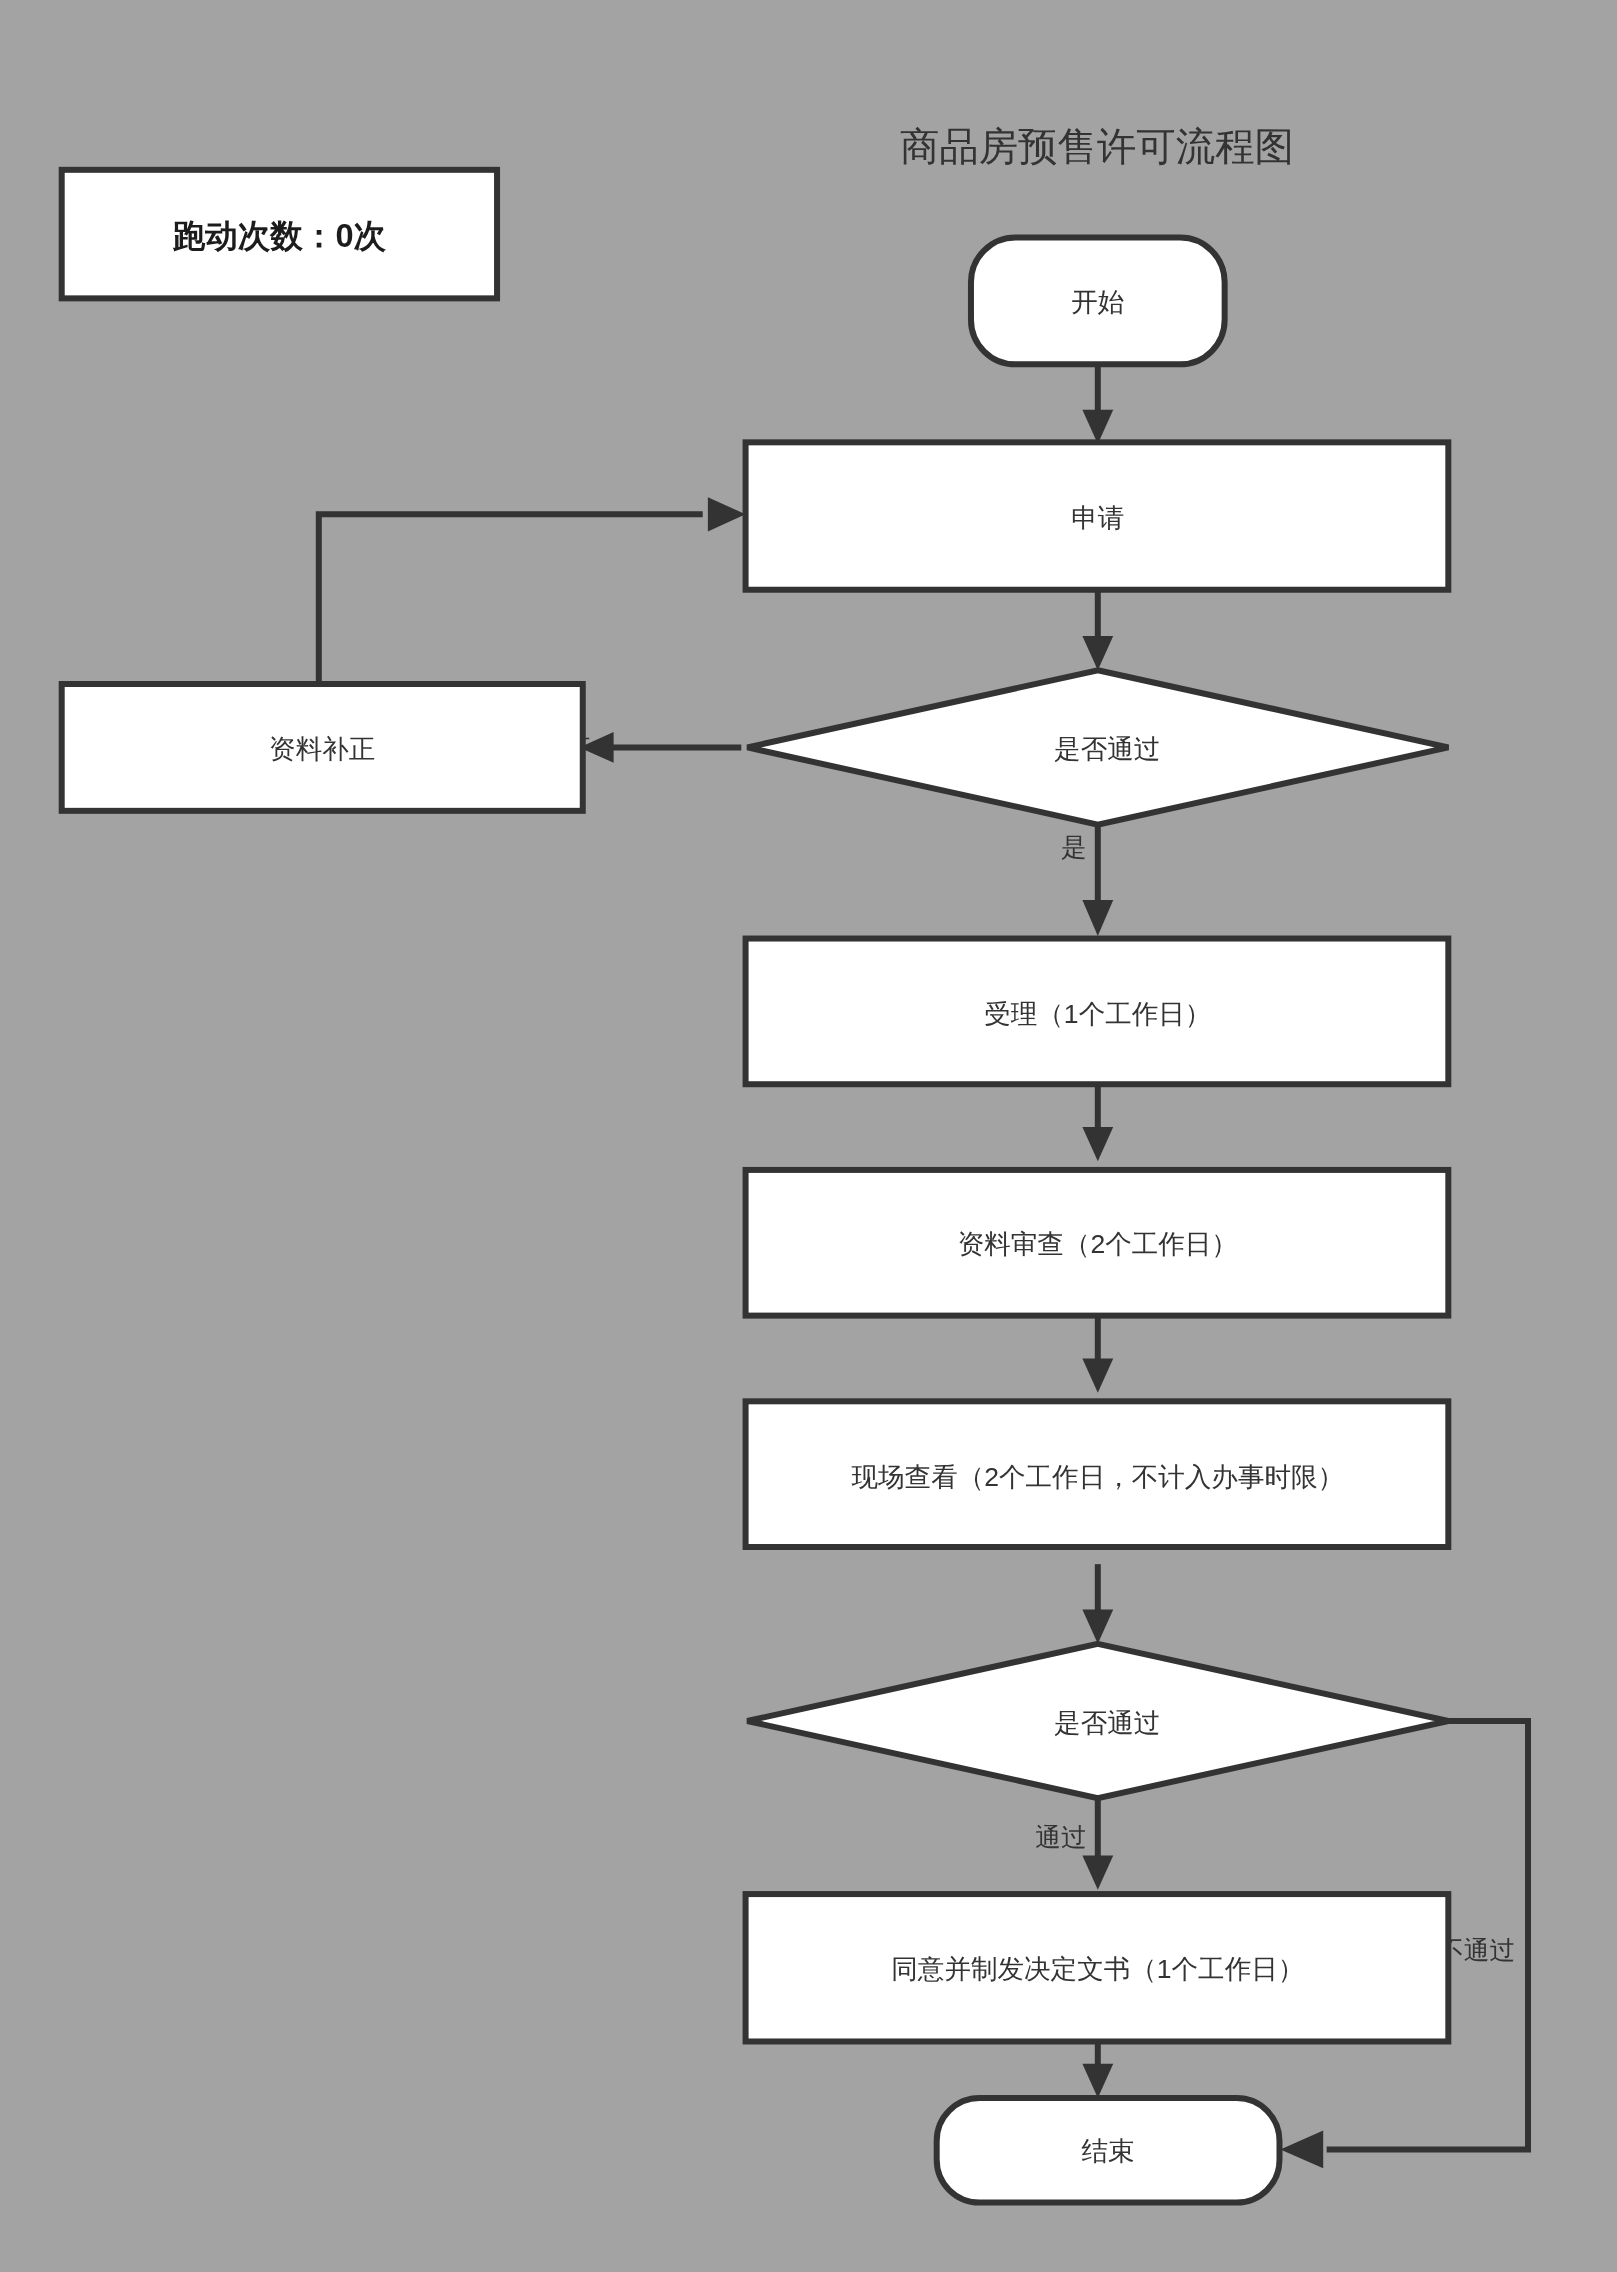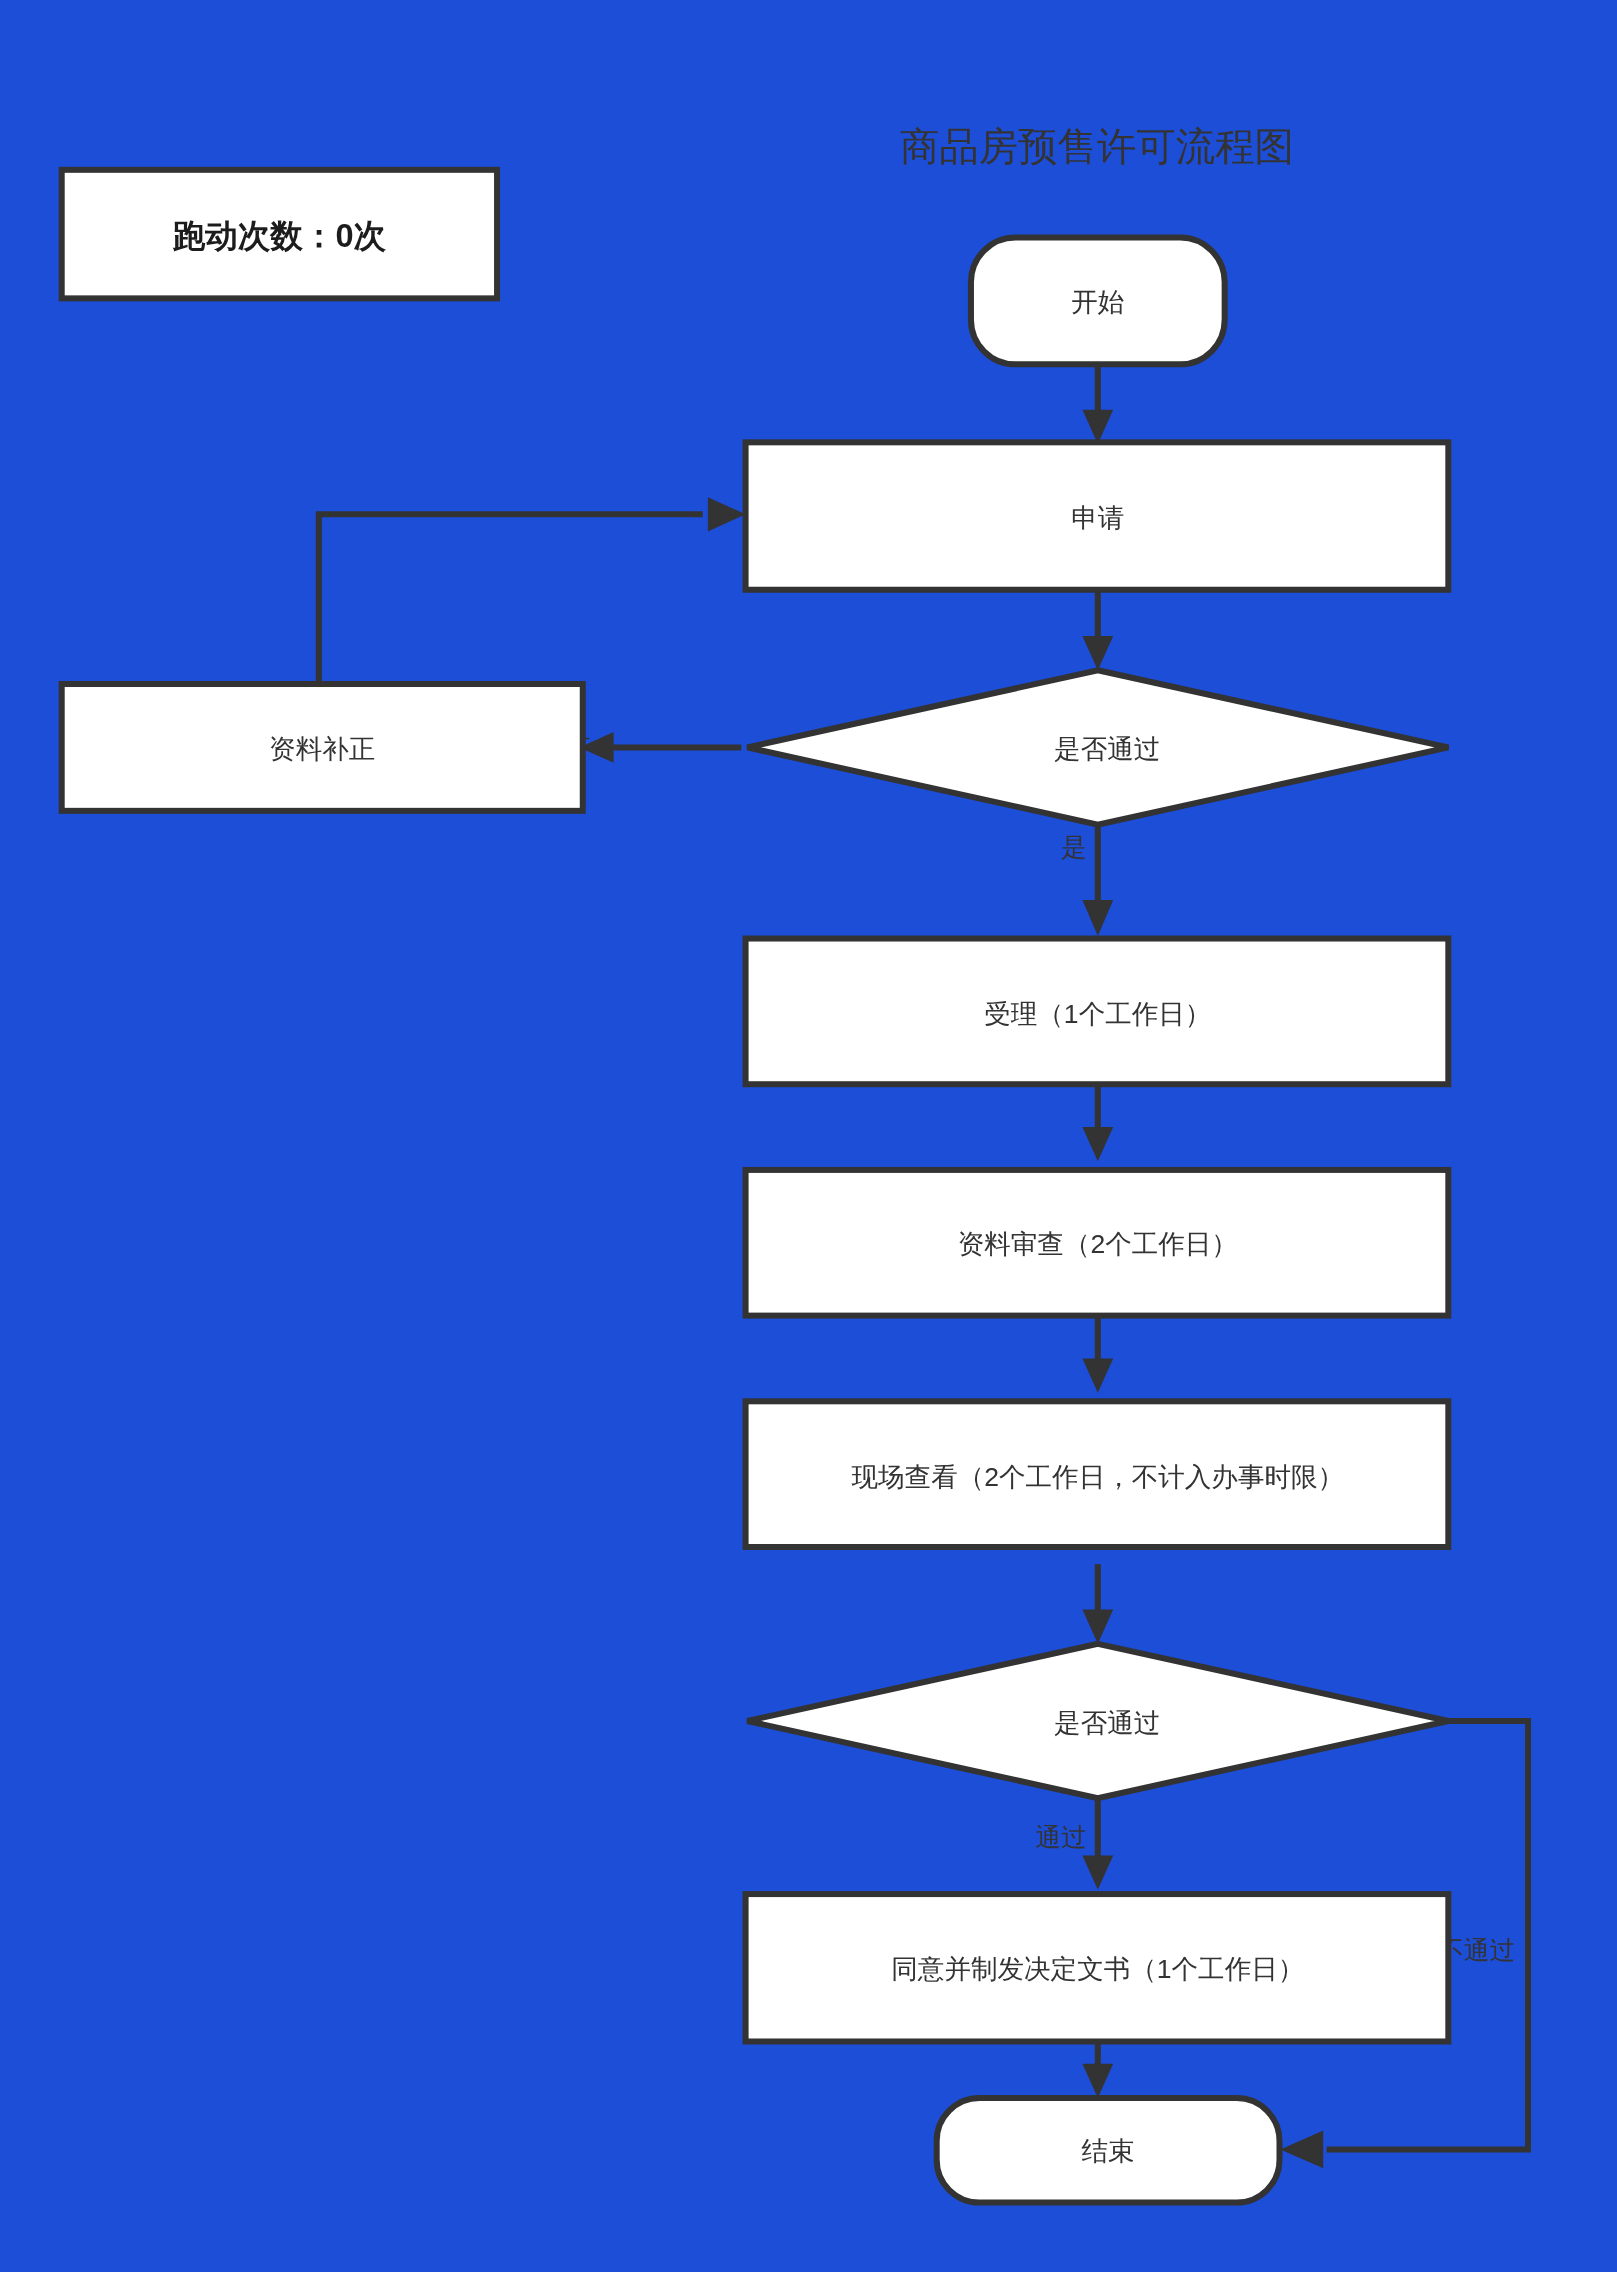--- a/index.html
+++ b/index.html
@@ -7,21 +7,21 @@
     padding: 0;
     background: #ffffff;
   }
   body {
     font-family: "Liberation Sans", "DejaVu Sans", sans-serif;
   }
   #canvas {
     position: relative;
     width: 1618px;
     height: 2273px;
-    background: #1d4ed8;
+    background: #a3a3a3;
     overflow: hidden;
   }
   #flow-svg {
     position: absolute;
     left: 0;
     top: 0;
     width: 1618px;
     height: 2273px;
   }
   .node-label {

